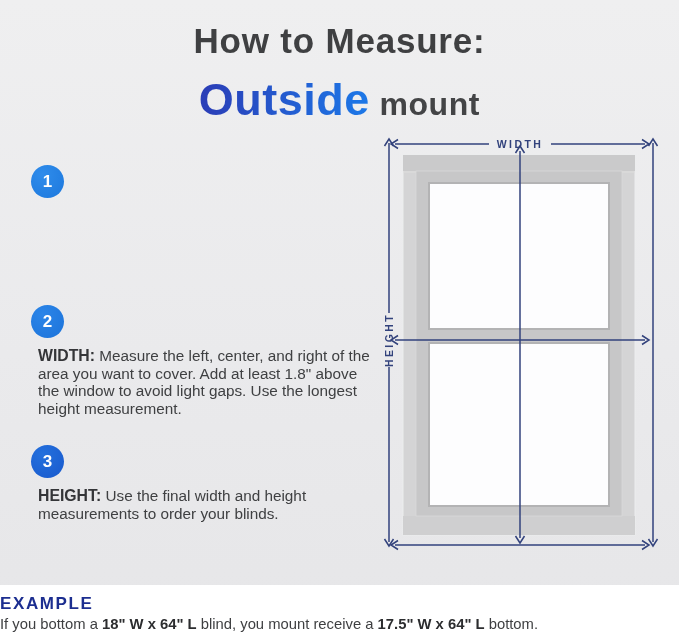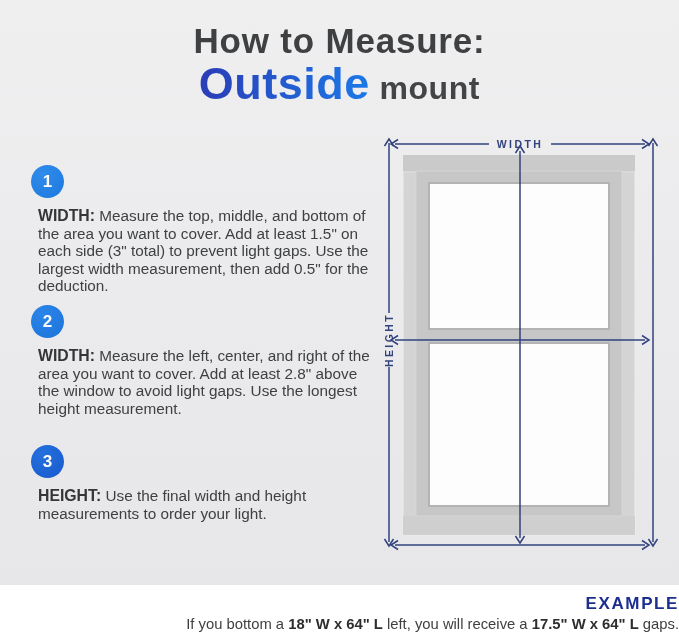--- a/index.html
+++ b/index.html
@@ -9,21 +9,21 @@
   .page{
     position:relative; width:679px; height:644px; overflow:hidden;
     background:linear-gradient(180deg,#efeff0 0%,#eaeaec 55%,#e6e6e8 100%);
   }
 
   
   .title{ position:absolute; top:21px; left:0; right:0; text-align:center; }
   .title-line1{
     font-size:35px; font-weight:700; color:#3f4042; letter-spacing:0.8px; line-height:40px;
   }
-  .title-line2{ margin-top:0px; line-height:46px; }
+  .title-line2{ margin-top:16px; line-height:46px; }
   .title-outside{
     font-size:45px; font-weight:800; letter-spacing:0.5px;
     background:linear-gradient(93deg,#2a3fb8 5%,#1d76e6 95%);
     -webkit-background-clip:text; background-clip:text;
     color:transparent;
   }
   .title-mount{ font-size:32px; font-weight:600; color:#434446; letter-spacing:0.6px; }
 
   
   .step{ position:absolute; left:30px; width:346px; }
@@ -55,21 +55,21 @@
   .mline    { stroke:#32427c; stroke-width:1.5; fill:none; }
   .mchev    { stroke:#32427c; stroke-width:1.5; fill:none; stroke-linejoin:miter; }
   .mlabel{
     fill:#32427c; font-size:10.5px; font-weight:700; letter-spacing:2.4px;
     font-family:"Liberation Sans","DejaVu Sans",sans-serif;
   }
 
   
   .example{
     position:absolute; left:0; right:0; bottom:0; height:59px;
-    background:#ffffff; text-align:right;
+    background:#ffffff; text-align:left;
   }
   .example-heading{
     padding-top:9px; font-size:17px; font-weight:700;
     color:#1c2e90; letter-spacing:1.6px;
   }
   .example-line{ margin-top:2px; font-size:14.8px; color:#3e3f41; }
   .example-line strong{ font-weight:700; color:#2c2d2f; }
 </style>
 </head>
 <body>
@@ -80,35 +80,34 @@
     <div class="title-line1">How to Measure:</div>
     <div class="title-line2">
       <span class="title-outside">Outside</span><span class="title-mount"> mount</span>
     </div>
   </header>
 
   <section class="step step-1">
     <div class="badge badge-1">
       <span>1</span>
     </div>
-    <p class="step-text"><strong>WIDTH:</strong><span> Measure the top, middle, and bottom of the area you want to cover. Add at least 1.5" on each side (3" total) to prevent light gaps. Use the largest width measurement, then add 0.5" for the deduction.</span></p>
   </section>
 
   <section class="step step-2">
     <div class="badge badge-2">
       <span>2</span>
     </div>
-    <p class="step-text"><strong>WIDTH:</strong><span> Measure the left, center, and right of the area you want to cover. Add at least 2.8" above the window to avoid light gaps. Use the longest height measurement.</span></p>
+    <p class="step-text"><strong>WIDTH:</strong><span> Measure the left, center, and right of the area you want to cover. Add at least 1.8" above the window to avoid light gaps. Use the longest height measurement.</span></p>
   </section>
 
   <section class="step step-3">
     <div class="badge badge-3">
       <span>3</span>
     </div>
-    <p class="step-text"><strong>HEIGHT:</strong><span> Use the final width and height measurements to order your light.</span></p>
+    <p class="step-text"><strong>HEIGHT:</strong><span> Use the final width and height measurements to order your blinds.</span></p>
   </section>
 
   <svg class="diagram" viewBox="0 0 282 458" aria-hidden="true">
 
     <g>
       <rect class="casing" x="20" y="22" width="232" height="380"></rect>
       <rect class="hdr-band" x="20" y="22" width="232" height="16"></rect>
       <line class="trim-line" x1="20" y1="39" x2="252" y2="39"></line>
       <rect class="sill" x="20" y="383" width="232" height="19"></rect>
       <rect class="frame" x="33" y="38" width="206" height="345"></rect>
@@ -146,16 +145,16 @@
       <path class="mchev" d="M132.5 403 L137 410 L141.5 403"></path>
 
       <line class="mline" x1="270" y1="10" x2="270" y2="409"></line>
       <path class="mchev" d="M265.5 13 L270 6 L274.5 13"></path>
       <path class="mchev" d="M265.5 406 L270 413 L274.5 406"></path>
     </g>
   </svg>
 
   <footer class="example">
     <div class="example-heading">EXAMPLE</div>
-    <p class="example-line"><span>If you bottom a </span><strong>18" W x 64" L</strong><span> left, you will receive a </span><strong>17.5" W x 64" L</strong><span> gaps.</span></p>
+    <p class="example-line"><span>If you bottom a </span><strong>18" W x 64" L</strong><span> blind, you mount receive a </span><strong>17.5" W x 64" L</strong><span> bottom.</span></p>
   </footer>
 
 </div>
 
 </body></html>

